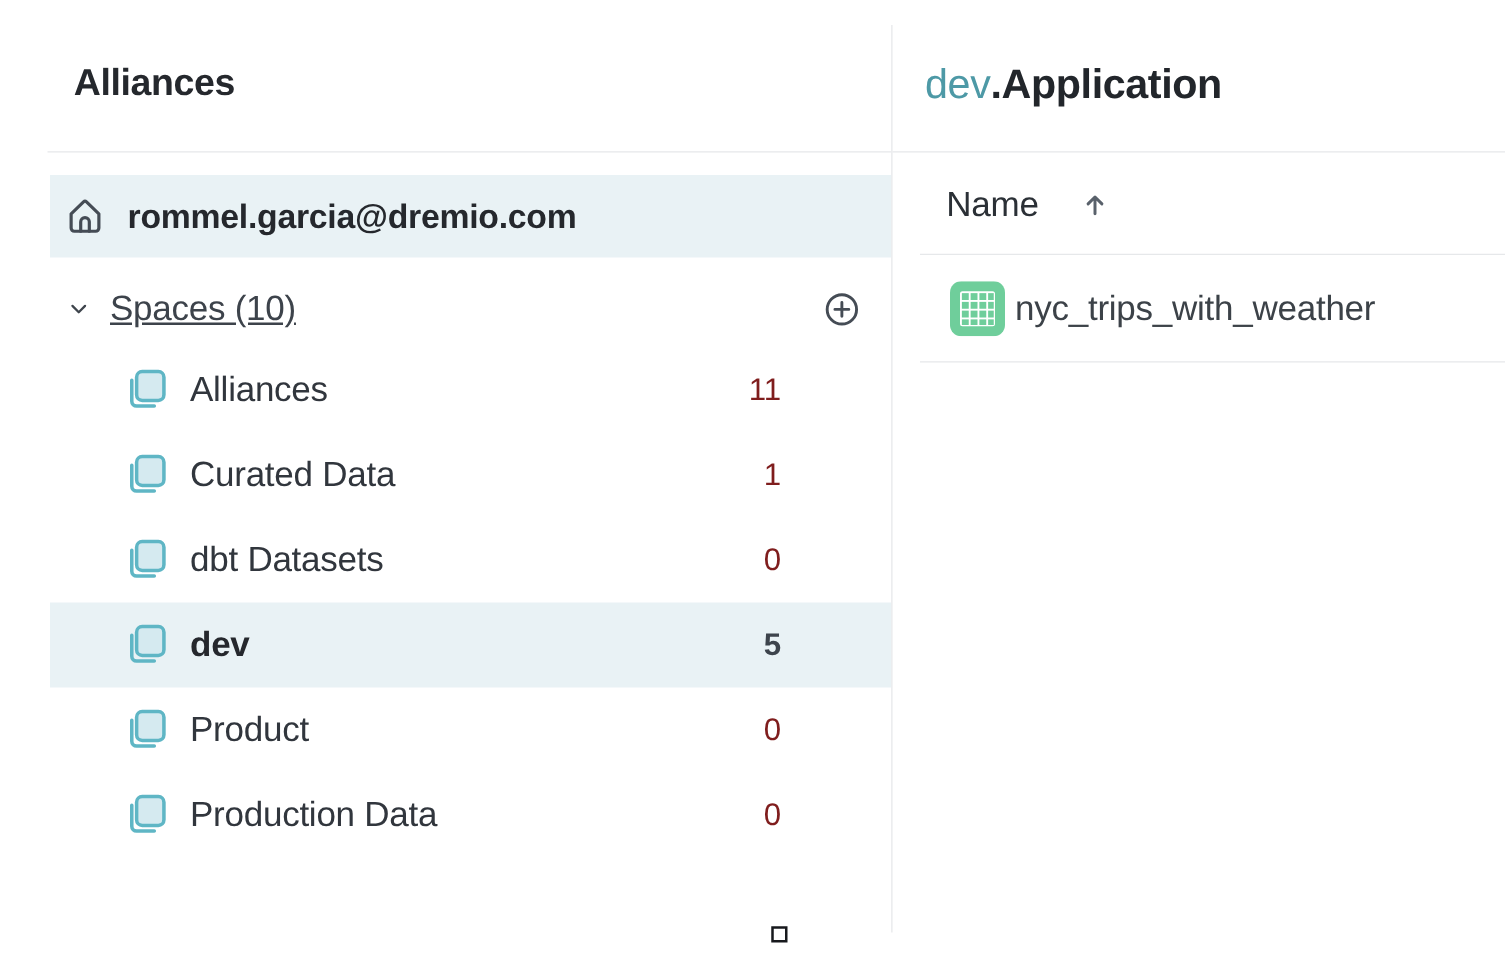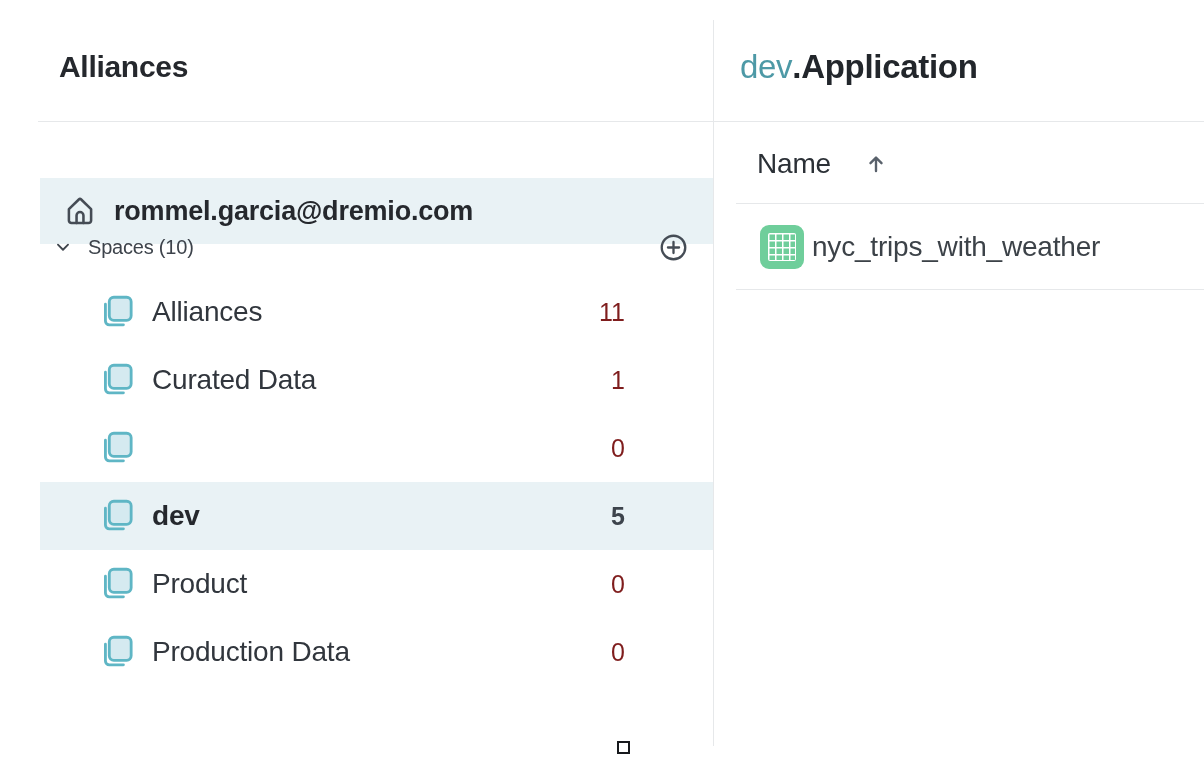--- a/index.html
+++ b/index.html
@@ -19,39 +19,38 @@
     font-size: 30px; font-weight: bold; letter-spacing: -0.3px;
     color: #25282d;
   }
   .divider-h { height: 1px; background: #e6e8ea; }
   .left-title-divider { left: 38px; top: 121px; width: 675px; }
 
   .home-row {
     left: 40px; top: 140px; width: 673px; height: 66px;
     background: #e9f2f5;
     display: flex; align-items: center;
-    padding-left: 22px;
-    cursor: pointer;
-    margin-top: 38px;
+    padding-left: 10px;
+    cursor: pointer;
   }
   .home-row .label {
     margin-left: 16px;
     font-size: 27px; font-weight: bold; letter-spacing: -0.2px;
     color: #25282d;
   }
 
   .spaces-header {
     left: 40px; top: 218px; width: 673px; height: 58px;
     display: flex; align-items: center;
     padding-left: 12px; padding-right: 24px;
     cursor: pointer;
   }
   .spaces-header .label {
     margin-left: 14px;
-    font-size: 20px; color: #3d434b; letter-spacing: -0.2px;
+    font-size: 28px; color: #3d434b; letter-spacing: -0.2px; text-decoration: underline;
   }
   .spaces-header .spacer { flex: 1; }
   .plus-btn {
     width: 31px; height: 31px; display: flex; align-items: center; justify-content: center;
     cursor: pointer; background: none; border: none; padding: 0;
   }
 
   .space-list { left: 40px; top: 278px; width: 673px; }
   .space-row {
     height: 68px;
@@ -172,20 +171,21 @@
     <span class="count">1</span>
   </div>
 
   <div class="space-row">
     <span>
       <svg width="34" height="36" viewBox="0 0 26 28" fill="none">
         <path d="M4 8 V21 A3 3 0 0 0 7 24 H18" stroke="#5fb6c5" stroke-width="2.2" stroke-linecap="round"></path>
         <rect x="7" y="2.5" width="17" height="18" rx="3.5" fill="#d5eaf0" stroke="#5fb6c5" stroke-width="2.2"></rect>
       </svg>
     </span>
+    <span class="label">dbt Datasets</span>
     <span class="count">0</span>
   </div>
 
   <div class="space-row selected">
     <span>
       <svg width="34" height="36" viewBox="0 0 26 28" fill="none">
         <path d="M4 8 V21 A3 3 0 0 0 7 24 H18" stroke="#5fb6c5" stroke-width="2.2" stroke-linecap="round"></path>
         <rect x="7" y="2.5" width="17" height="18" rx="3.5" fill="#d5eaf0" stroke="#5fb6c5" stroke-width="2.2"></rect>
       </svg>
     </span>

